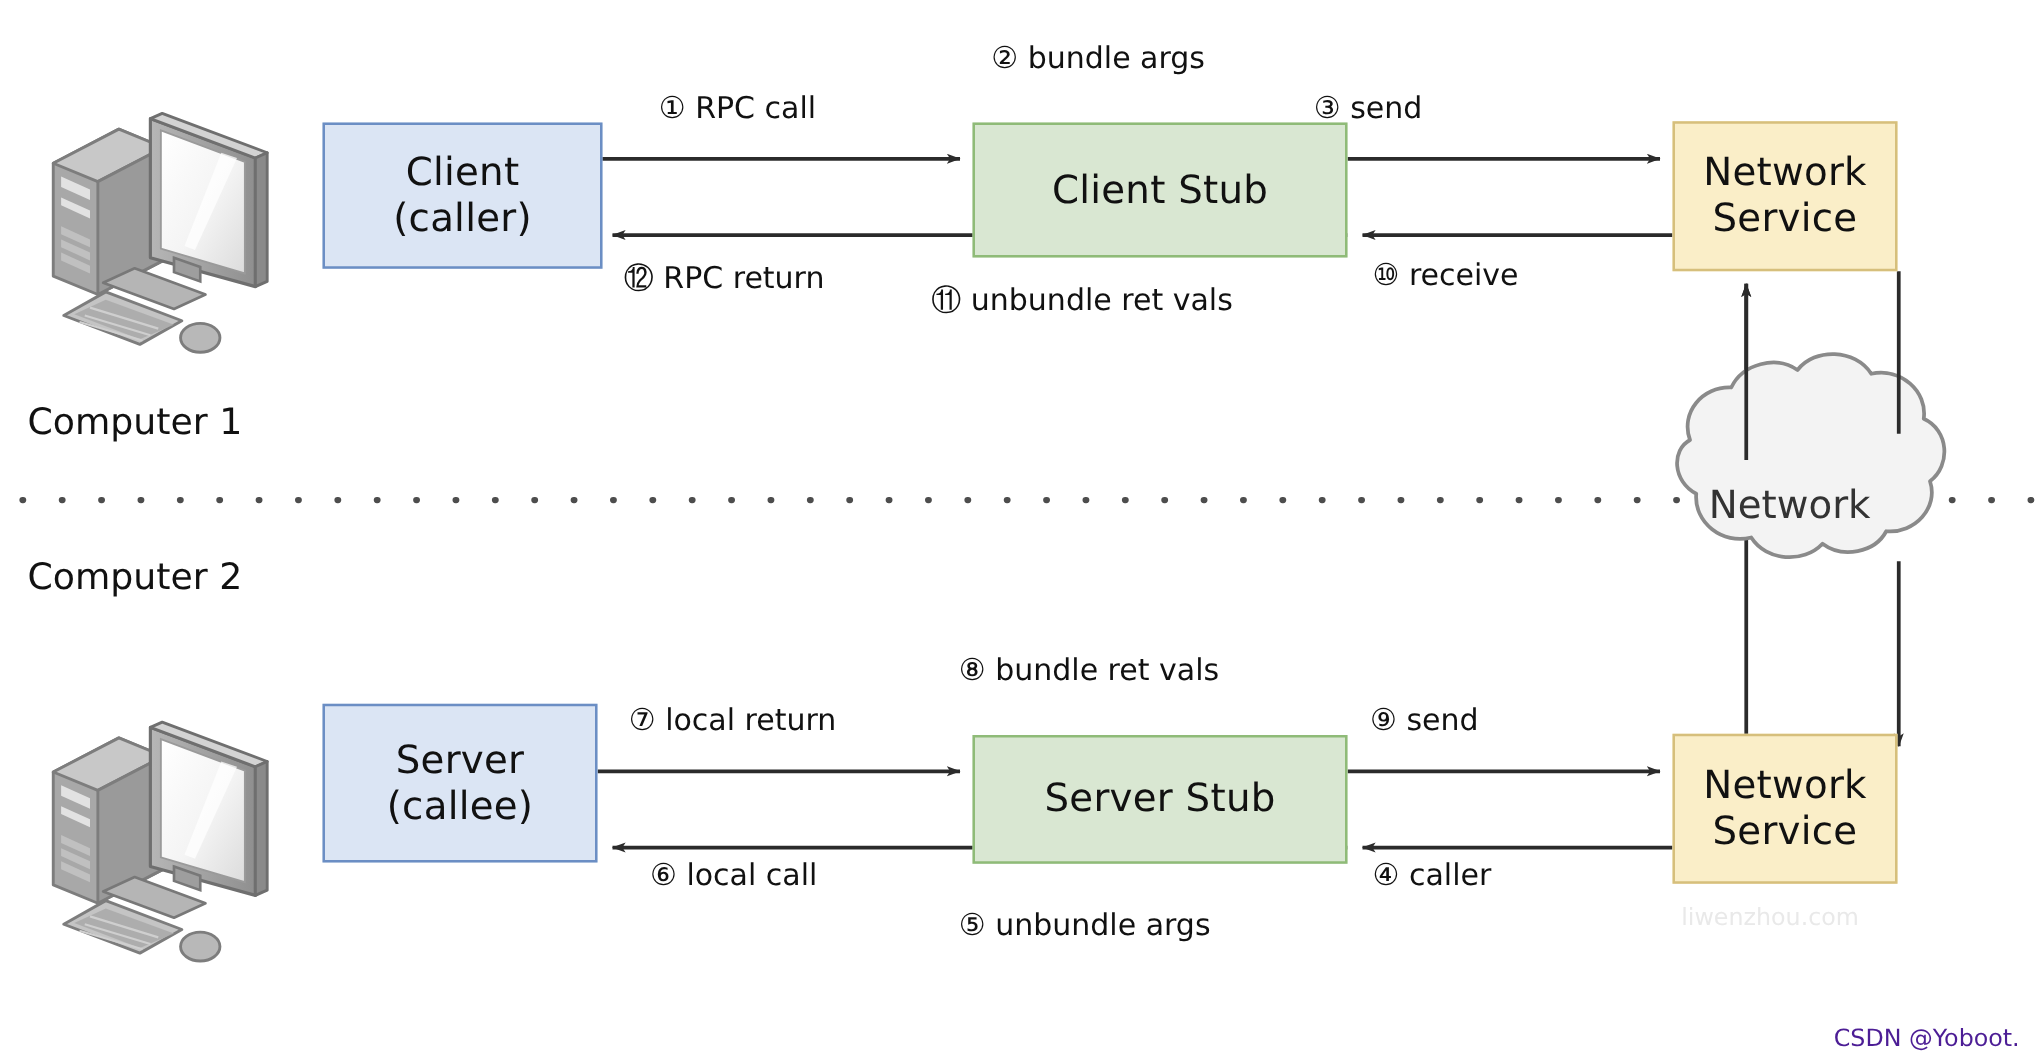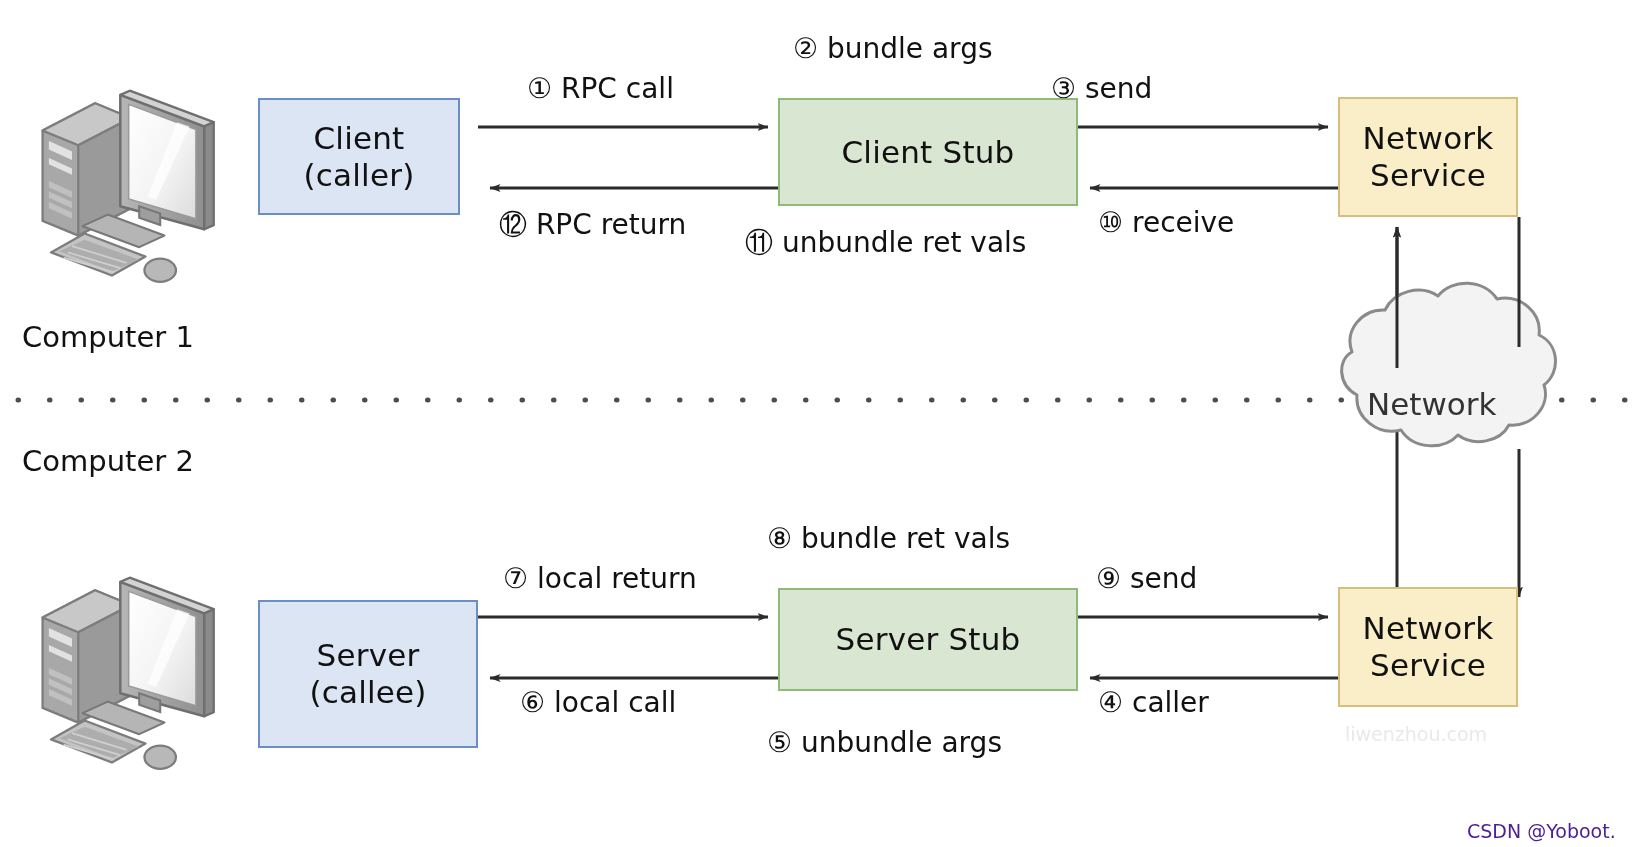--- a/index.html
+++ b/index.html
@@ -49,21 +49,21 @@
     border: 2px solid #8fbb78;
   }
   .node-cream {
     background: #faeec8;
     border: 2px solid #d6bf7c;
   }
   .edge-label {
     position: absolute;
     color: #111111;
     font-family: "DejaVu Sans", sans-serif;
-    font-size: 28px;
+    font-size: 24px;
     white-space: nowrap;
     z-index: 5;
   }
   .section-label {
     position: absolute;
     color: #111111;
     font-family: "DejaVu Sans", sans-serif;
     font-size: 29px;
     white-space: nowrap;
     z-index: 5;
@@ -235,35 +235,35 @@
         <line x1="36" y1="168" x2="86" y2="183"></line>
         <line x1="32" y1="173" x2="80" y2="187"></line>
       </g>
       <ellipse cx="124" cy="185" rx="15" ry="11" fill="#b8b8b8" stroke="#7d7d7d" stroke-width="2.2"></ellipse>
     </g>
   </svg>
 
   <div class="section-label" style="left:22px; top:320px;">Computer 1</div>
   <div class="section-label" style="left:22px; top:444px;">Computer 2</div>
 
-  <div class="node node-blue" style="left:258px; top:98px; width:202px; height:117px;">
+  <div class="node node-blue" style="left:258px; top:98px; width:224px; height:117px;">
     <span class="l1">Client</span>
     <span class="l2">(caller)</span>
   </div>
 
   <div class="node node-green" style="left:778px; top:98px; width:300px; height:108px;">
     <span class="l1">Client Stub</span>
   </div>
 
   <div class="node node-cream" style="left:1338px; top:97px; width:180px; height:120px;">
     <span class="l1">Network</span>
     <span class="l2">Service</span>
   </div>
 
-  <div class="node node-blue" style="left:258px; top:600px; width:220px; height:148px;">
+  <div class="node node-blue" style="left:258px; top:563px; width:220px; height:127px;">
     <span class="l1">Server</span>
     <span class="l2">(callee)</span>
   </div>
 
   <div class="node node-green" style="left:778px; top:588px; width:300px; height:103px;">
     <span class="l1">Server Stub</span>
   </div>
 
   <div class="node node-cream" style="left:1338px; top:587px; width:180px; height:120px;">
     <span class="l1">Network</span>

